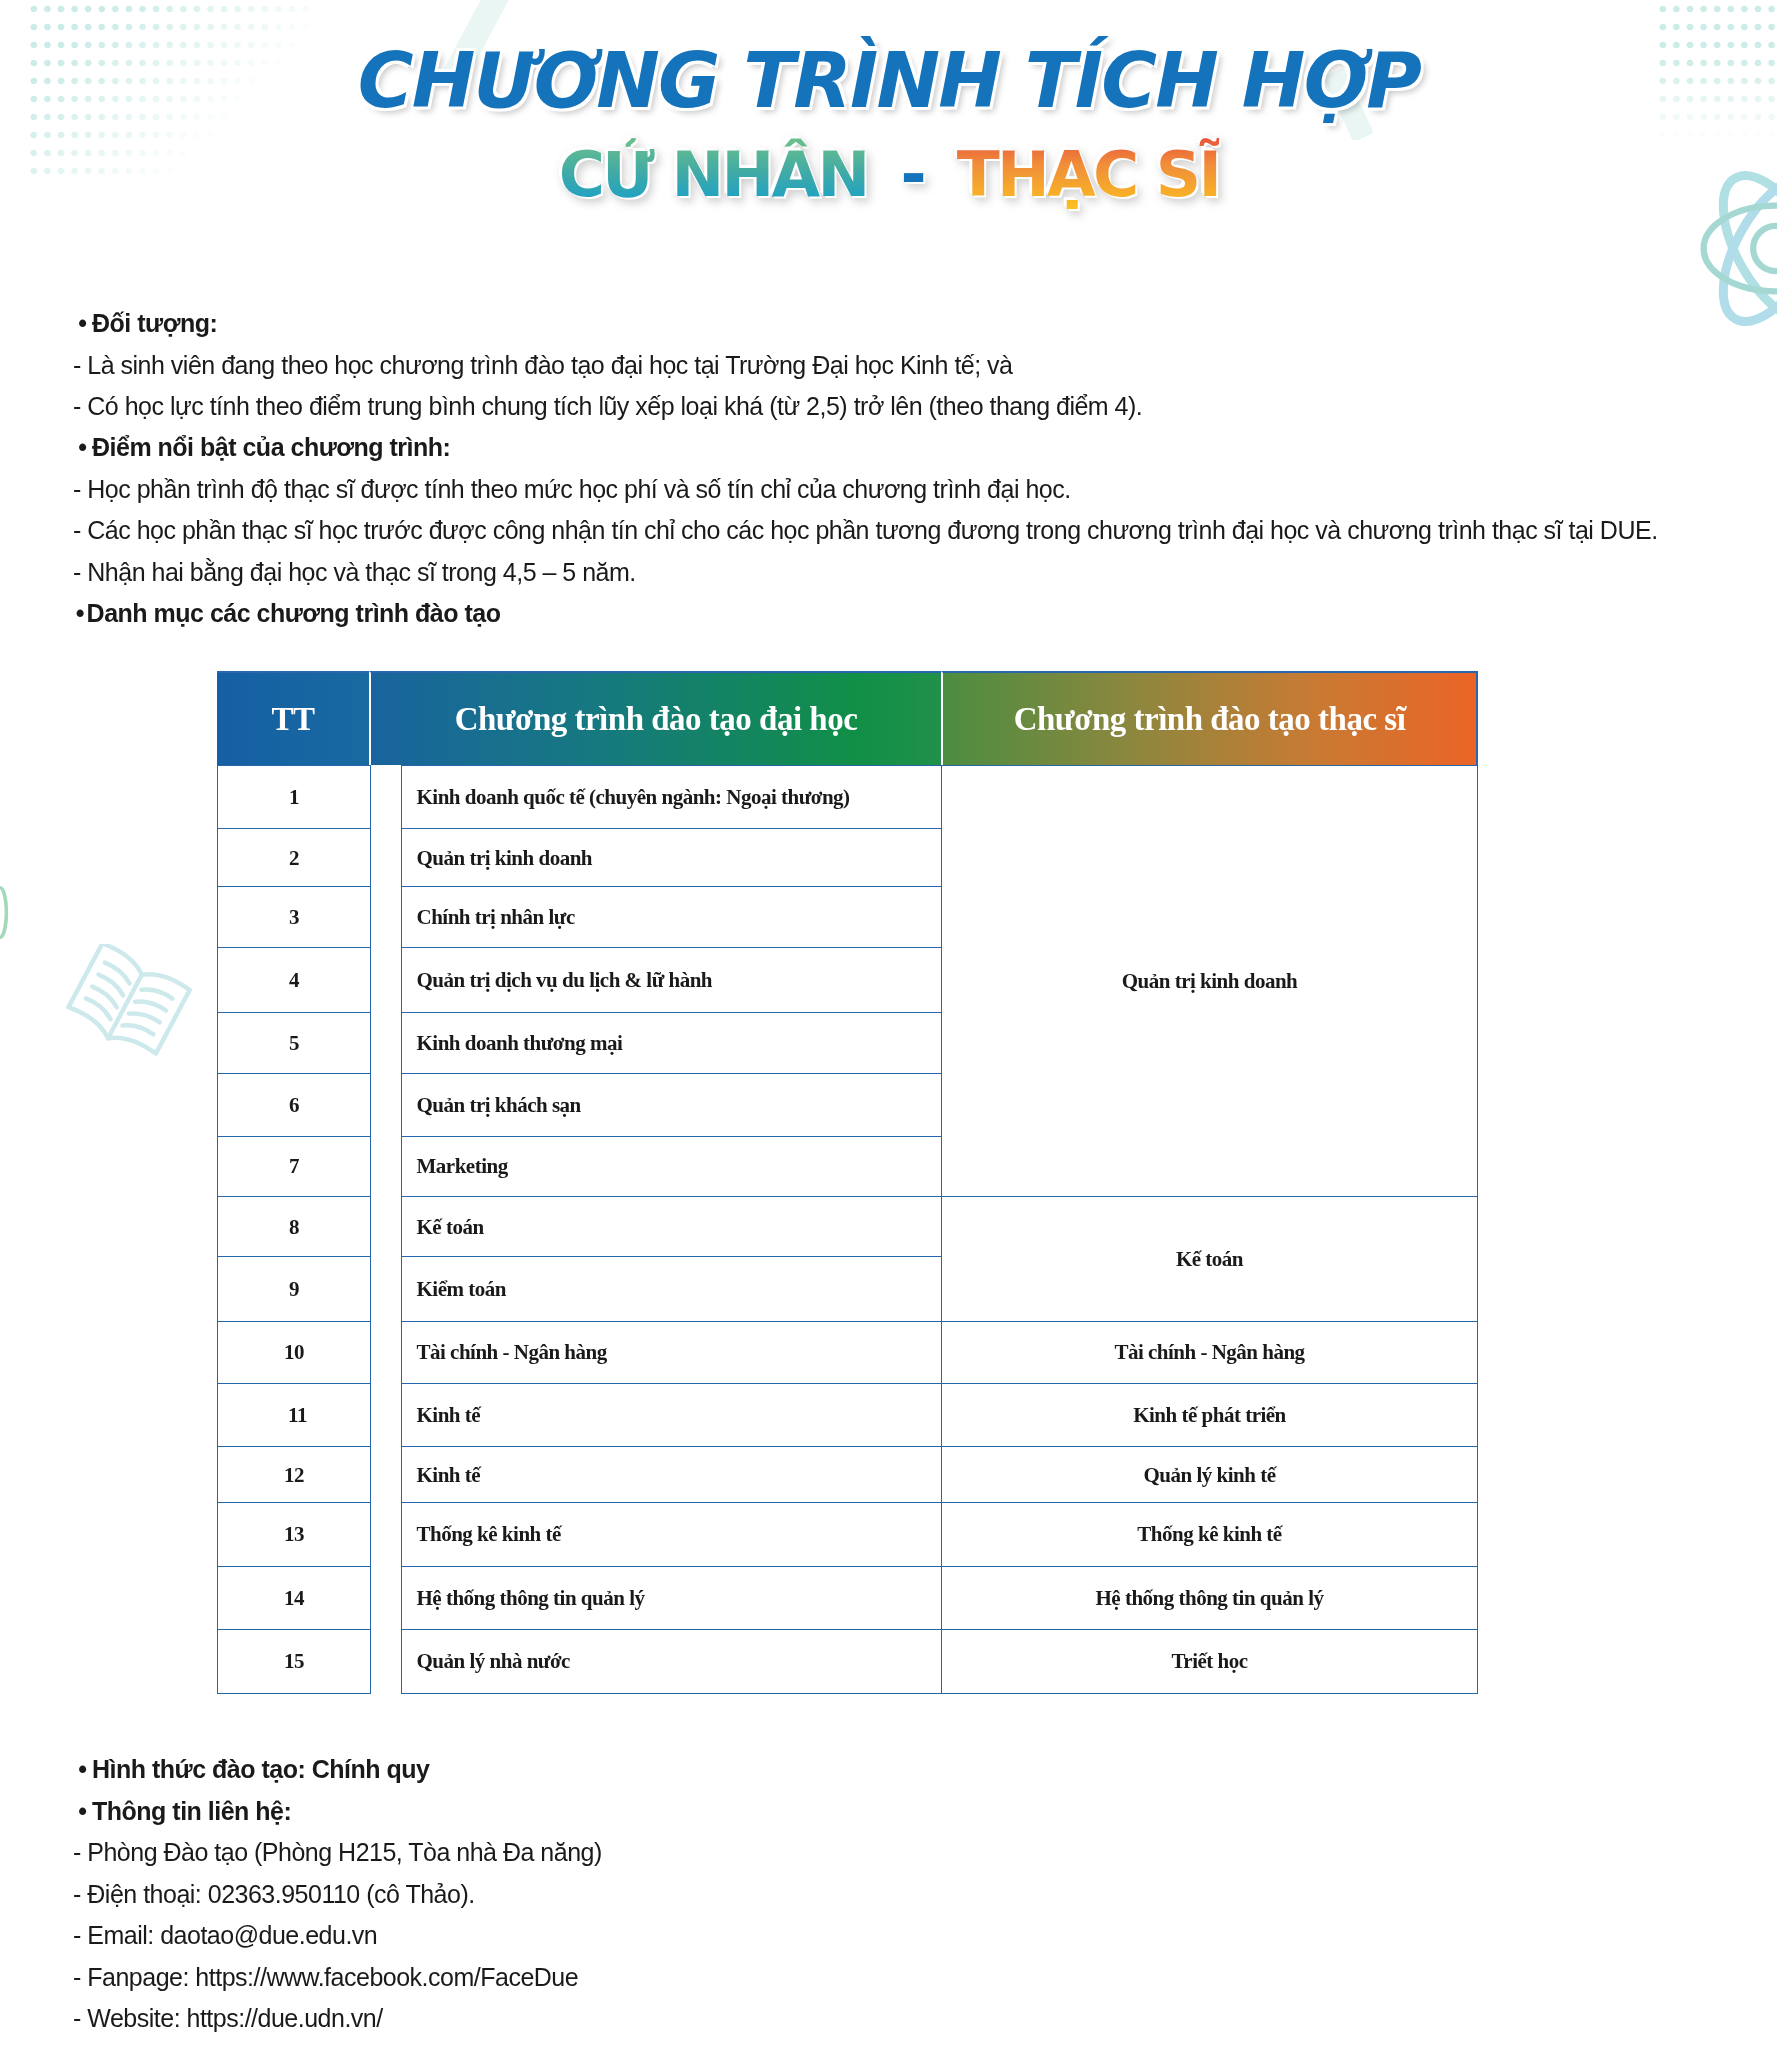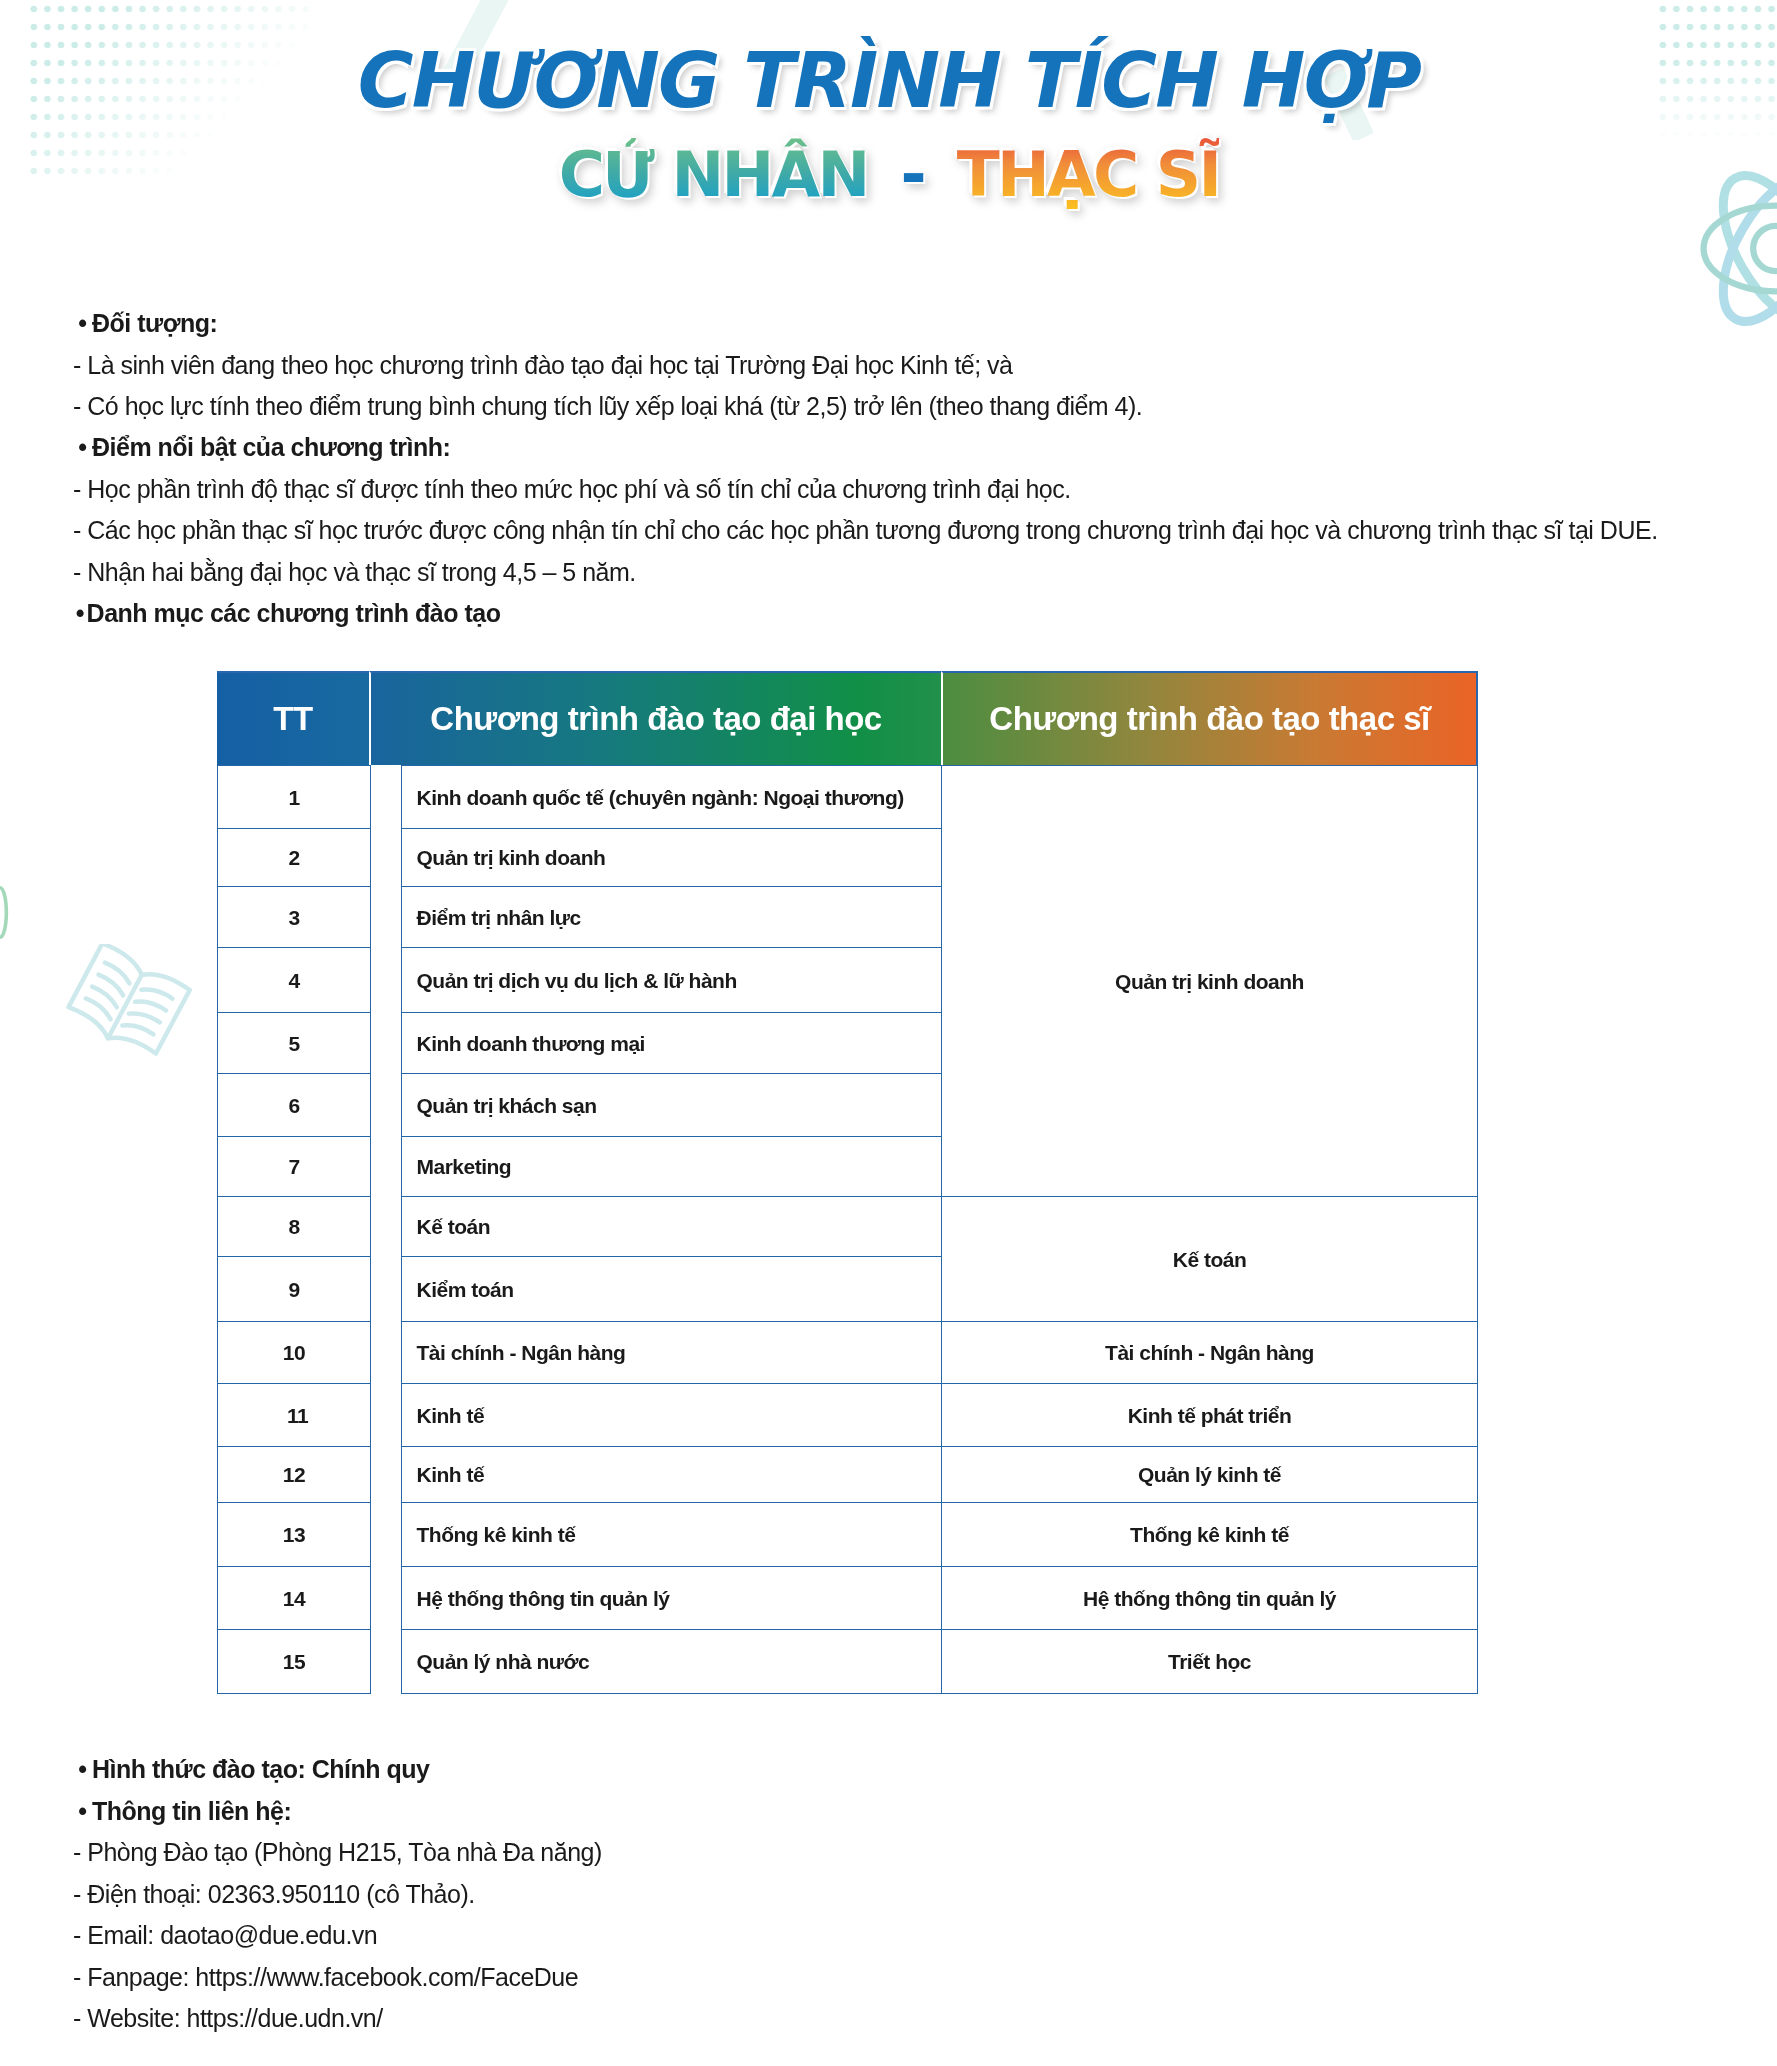--- a/index.html
+++ b/index.html
@@ -46,21 +46,21 @@
     -webkit-background-clip: text; background-clip: text; color: transparent;
     filter: drop-shadow(2.7px 2.7px 0 #fff) drop-shadow(-2.3px -2.3px 0 #fff) drop-shadow(3.6px 4.5px 4.5px rgba(0,0,0,0.18));
   }
 
   
   .txt { position: absolute; left: 73px; font-size: 25px; line-height: 32px; white-space: nowrap; letter-spacing: -0.5px; }
   .txt.bold { font-weight: bold; }
   .bullet { display: inline-block; width: 19px; text-align: center; font-weight: bold; }
 
   
-  .table { position: absolute; left: 217px; top: 671px; width: 1261px; height: 849px; }
+  .table { position: absolute; left: 217px; top: 671px; width: 1261px; height: 849px; font-family: Liberation Serif, serif; }
   .hdr { position: absolute; top: 0; height: 94px; border-top: 2.7px solid #2966ad; box-sizing: border-box;
          color: #fff; font-weight: bold; display: flex; align-items: center; justify-content: center; letter-spacing: -0.5px; }
   .hdr.c0 { left: 0; width: 152px; background: linear-gradient(90deg, #155fa4, #186aa0); font-size: 33px; }
   .hdr.c1 { left: 152px; width: 572px; background: linear-gradient(90deg, #19649e 0%, #16797f 40%, #118f47 85%, #21904a 100%); font-size: 33px; border-left: 2.3px solid #fff; }
   .hdr.c2 { left: 724px; width: 537px; background: linear-gradient(90deg, #4c8d40 0%, #8c873e 35%, #c97a33 70%, #ea6426 100%); font-size: 33px; border-left: 2.3px solid #fff; border-right: 2.7px solid #2966ad; }
   .cell { position: absolute; box-sizing: border-box; border: 1.8px solid #2566a8; background: #fff;
           display: flex; align-items: center; font-weight: bold; font-size: 21px; letter-spacing: -0.5px; }
   .cell.num { justify-content: center; }
   .cell.ug { padding-left: 14.5px; margin-left: 32px; }
   .cell.ms { justify-content: center; }
@@ -140,21 +140,21 @@
 <div class="table">
   <div class="hdr c0">TT</div>
   <div class="hdr c1">Chương trình đào tạo đại học</div>
   <div class="hdr c2">Chương trình đào tạo thạc sĩ</div>
   <div id="tbody">
       <div class="cell num" style="left: 0px; top: 94px; width: 154px; height: 65px;">1</div>
       <div class="cell ug" style="left: 152px; top: 94px; width: 574px; height: 65px;">Kinh doanh quốc tế (chuyên ngành: Ngoại thương)</div>
       <div class="cell num" style="left: 0px; top: 157px; width: 154px; height: 60px;">2</div>
       <div class="cell ug" style="left: 152px; top: 157px; width: 574px; height: 60px;">Quản trị kinh doanh</div>
       <div class="cell num" style="left: 0px; top: 215px; width: 154px; height: 63px;">3</div>
-      <div class="cell ug" style="left: 152px; top: 215px; width: 574px; height: 63px;">Điểm trị nhân lực</div>
+      <div class="cell ug" style="left: 152px; top: 215px; width: 574px; height: 63px;">Chính trị nhân lực</div>
       <div class="cell num" style="left: 0px; top: 276px; width: 154px; height: 67px;">4</div>
       <div class="cell ug" style="left: 152px; top: 276px; width: 574px; height: 67px;">Quản trị dịch vụ du lịch &amp; lữ hành</div>
       <div class="cell num" style="left: 0px; top: 341px; width: 154px; height: 63px;">5</div>
       <div class="cell ug" style="left: 152px; top: 341px; width: 574px; height: 63px;">Kinh doanh thương mại</div>
       <div class="cell num" style="left: 0px; top: 402px; width: 154px; height: 65px;">6</div>
       <div class="cell ug" style="left: 152px; top: 402px; width: 574px; height: 65px;">Quản trị khách sạn</div>
       <div class="cell num" style="left: 0px; top: 465px; width: 154px; height: 61px;">7</div>
       <div class="cell ug" style="left: 152px; top: 465px; width: 574px; height: 61px;">Marketing</div>
       <div class="cell num" style="left: 0px; top: 525px; width: 154px; height: 62px;">8</div>
       <div class="cell ug" style="left: 152px; top: 525px; width: 574px; height: 62px;">Kế toán</div>

